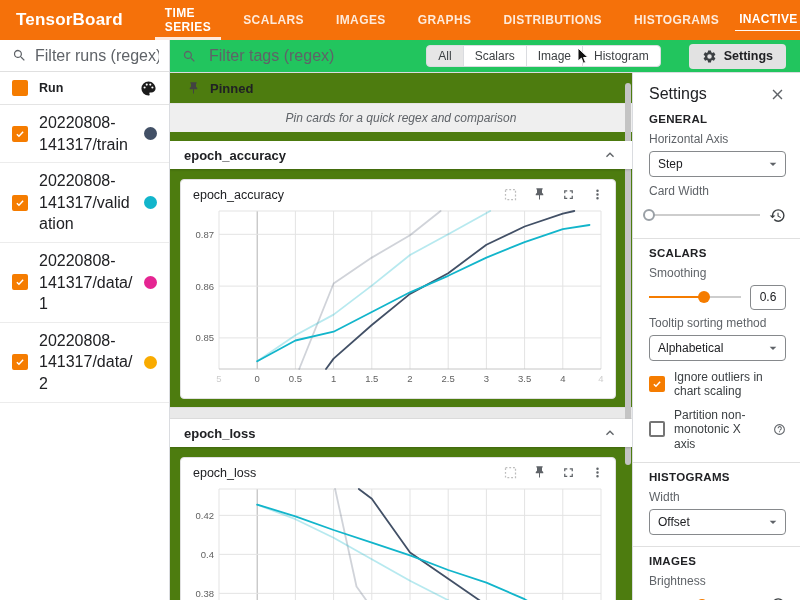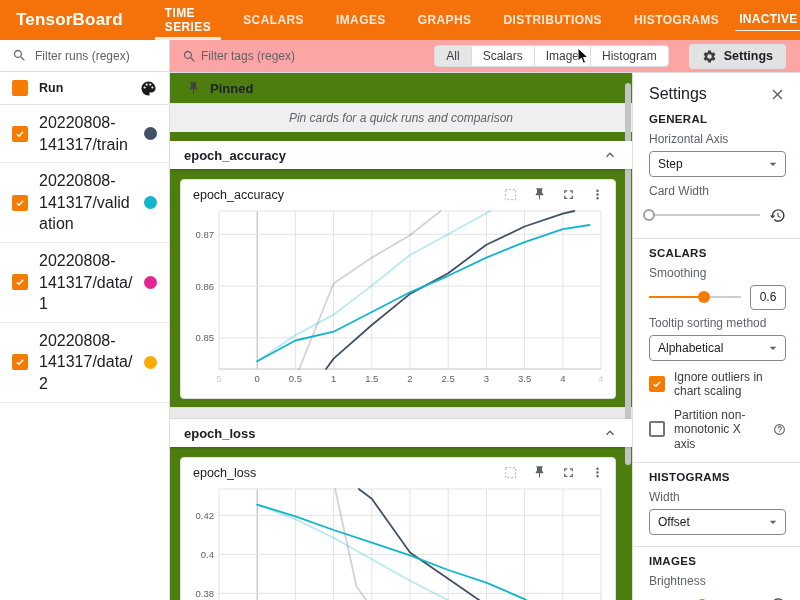--- a/index.html
+++ b/index.html
@@ -19,36 +19,36 @@
   .status-select { display:flex; align-items:center; gap:18px; border-bottom:1px solid rgba(255,255,255,.95);
     padding:3px 2px 4px 4px; min-width:88px; font-size:12px; font-weight:700; letter-spacing:.3px; }
 
   
   .app { display:flex; height:560px; }
 
   
   .runs-sidebar { width:170px; border-right:1px solid #dadce0; background:#fff; flex:none; }
   .search-row { height:32px; display:flex; align-items:center; gap:8px; padding:0 10px 0 12px; border-bottom:1px solid #e0e0e0; }
   .sicon { width:15px; height:15px; color:#5f6368; flex:none; }
-  input.bare { border:none; outline:none; width:100%; font-size:12px; color:#202124; font-family:inherit; background:transparent; }
+  input.bare { border:none; outline:none; width:100%; font-size:16px; color:#202124; font-family:inherit; background:transparent; }
   input.bare::placeholder { color:#5f6368; }
   .runs-header { height:33px; display:flex; align-items:center; gap:11px; padding:0 12px; border-bottom:1px solid #e4e4e4;font-weight:bold; }
   .runs-header .hdr-label { font-size:12.5px; color:#202124; flex:1; }
   .palette { width:17px; height:17px; color:#1b1b1b; }
   .run-row { display:flex; align-items:center; gap:11px; padding:7px 12px; border-bottom:1px solid #ececec; min-height:45px; }
   .run-label { flex:1; font-size:16px; color:#202124; line-height:1.35; word-break:break-all; }
   .run-dot { width:13px; height:13px; border-radius:50%; flex:none; }
   .cb { width:16px; height:16px; border:2px solid #757575; border-radius:2px; flex:none; position:relative; background:#fff; }
   .cb.checked { background:#f57c00; border-color:#f57c00; }
   .cb.checked svg { position:absolute; inset:1px; width:10px; height:10px; }
 
   
   .right { flex:1; display:flex; flex-direction:column; min-width:0; }
-  .tags-toolbar { height:33px; flex:none; display:flex; align-items:center; gap:4px; padding:0 10px 0 12px;
-    border-bottom:1px solid #dadce0; background:#fca5a5; }
+  .tags-toolbar { height:33px; flex:none; display:flex; align-items:center; gap:12px; padding:0 10px 0 12px;
+    border-bottom:1px solid #dadce0; background:#22c55e; }
   .filter-group { display:flex; margin-left:auto; }
   .fbtn { font-size:12px; color:#3c4043; background:#fff; border:1px solid #dadce0; padding:3px 11px; margin-left:-1px; cursor:default; }
   .fbtn.first { border-radius:4px 0 0 4px; margin-left:0; }
   .fbtn.last { border-radius:0 4px 4px 0; }
   .fbtn.active { background:#e6e6e6; }
   .settings-btn { display:flex; align-items:center; gap:7px; background:#e2e2e2; border-radius:4px;
     padding:5px 13px; margin-left:16px; margin-right:4px; font-size:12.5px; font-weight:700; color:#202124; }
   .settings-btn .icon { width:15px; height:15px; color:#3c4043; }
 
   .content-row { flex:1; display:flex; min-height:0; }
@@ -211,21 +211,21 @@
     <div class="content-row">
       <section class="cards-area">
         <div class="pinned-row">
           <span class="icon" id="ic-pin-head">
               <svg viewBox="0 0 24 24">
                 <path d="M16 9V4h1V2H7v2h1v5l-2 2v2h5.2v7h1.6v-7H18v-2l-2-2z"></path>
               </svg>
             </span>
           <span class="pinned-label">Pinned</span>
         </div>
-        <div class="pin-hint">Pin cards for a quick runs and comparison</div>
+        <div class="pin-hint">Pin cards for a quick regex and comparison</div>
         <div id="sections-host">
     <div class="section">
       <div class="section-header">
         <span class="section-title">epoch_accuracy</span>
         <span class="icon chev">
                   <svg viewBox="0 0 24 24">
                     <path d="M12 8l-6 6 1.41 1.41L12 10.83l4.59 4.58L18 14z"></path>
                   </svg>
                 </span>
       </div>

